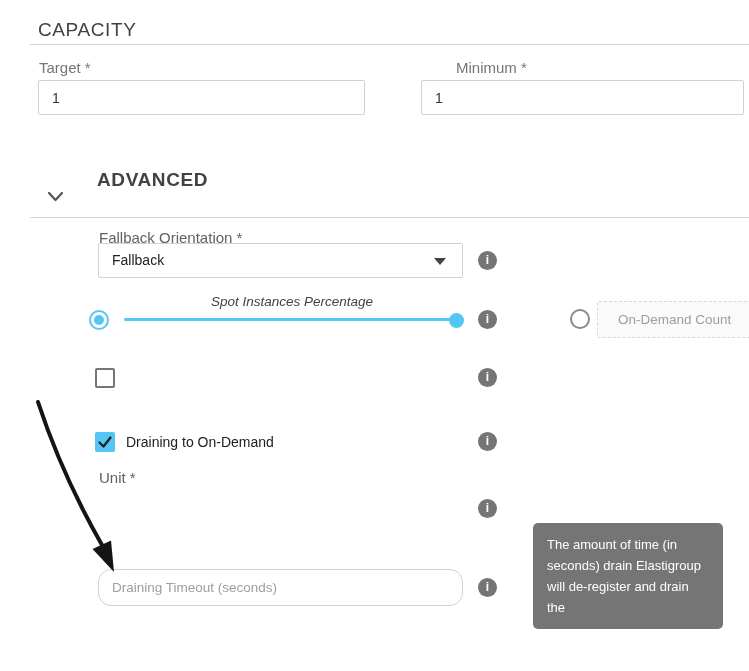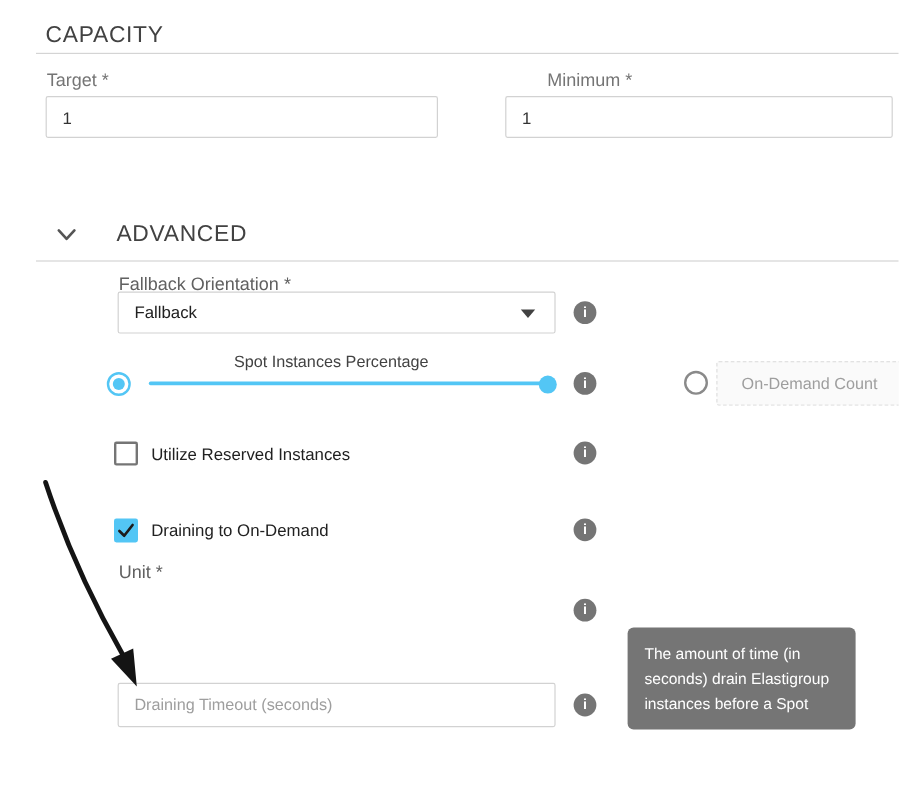--- a/index.html
+++ b/index.html
@@ -77,21 +77,21 @@
   }
 
   .slider-track { height: 3px; border-radius: 2px; background: #53c6f5; cursor: pointer; }
   .slider-thumb {
     width: 15px; height: 15px; border-radius: 50%; background: #53c6f5; cursor: grab;
   }
   .slider-label { font-size: 13.5px; color: #424242; text-align: center; }
 
   .tooltip {
     width: 190px; background: #757575; border-radius: 5px; padding: 11px 14px;
-    color: #ffffff; font-size: 13px; line-height: 21px; font-weight: 500;
+    color: #ffffff; font-size: 13px; line-height: 21px; font-weight: 500; margin-left: 10px;
   }
   .tooltip span { display: block; }
 
   svg.overlay { position: absolute; left: 0; top: 0; pointer-events: none; }
 </style>
 </head>
 <body>
 
 <div class="screen">
 
@@ -106,65 +106,64 @@
   <div class="abs field-label" style="left:421px; top:61px;margin-left:35px;">Minimum *</div>
   <div class="abs" style="left:421px; top:80px; width:323px; height:35px;">
     <input class="text-input" type="text" value="1" style="">
   </div>
 
   <div class="abs" style="left:47px; top:189px; width:17px; height:12px; cursor:pointer;">
     <svg width="17" height="12" viewBox="0 0 17 12">
       <polyline points="2,2 8.5,9 15,2" fill="none" stroke="#555" stroke-width="2.2" stroke-linecap="round" stroke-linejoin="round"></polyline>
     </svg>
   </div>
-  <div class="abs section-title" style="left:97px; top:188px; cursor:pointer;">ADVANCED</div>
+  <div class="abs section-title" style="left:97px; top:172px; cursor:pointer;font-weight:bold;">ADVANCED</div>
   <div class="abs divider" style="left:30px; top:217px; width:719px;"></div>
 
   <div class="abs field-label" style="left:99px; top:231px; color:#616161;">Fallback Orientation *</div>
   <div class="abs select-box" style="left:98px; top:243px; width:365px; height:35px;">
     <span class="sel-text">Fallback</span>
     <span class="caret"></span>
   </div>
   <div class="abs info-icon" style="left:478px; top:251px;">i</div>
 
-  <div class="abs slider-label" style="left:110px; top:294px; width:332px;">Spot Instances Percentage</div>
+  <div class="abs slider-label" style="left:126px; top:294px; width:332px;font-style:italic;">Spot Instances Percentage</div>
   <div class="abs radio-on" style="left:89px; top:310px;"></div>
   <div class="abs slider-track" style="left:124px; top:318px; width:332px;"></div>
   <div class="abs slider-thumb" style="left:449px; top:313px;"></div>
   <div class="abs info-icon" style="left:478px; top:310px;">i</div>
 
   <div class="abs radio-off" style="left:570px; top:309px;"></div>
   <div class="abs" style="left:597px; top:301px; width:170px; height:37px;">
     <input class="disabled-input" type="text" disabled="" placeholder="On-Demand Count" style="">
   </div>
 
   <div class="abs cb-off" style="left:95px; top:368px;"></div>
-  <div class="abs checkbox-label" style="left:126px; top:368px;">Utilize Reserved Instances</div>
   <div class="abs info-icon" style="left:478px; top:368px;">i</div>
 
   <div class="abs cb-on" style="left:95px; top:432px;">
     <svg width="20" height="20" viewBox="0 0 20 20">
       <polyline points="4.5,10.5 8.5,14.5 15.5,5.5" fill="none" stroke="#1c1c1c" stroke-width="2.2" stroke-linecap="round" stroke-linejoin="round"></polyline>
     </svg>
   </div>
   <div class="abs checkbox-label" style="left:126px; top:432px;">Draining to On-Demand</div>
   <div class="abs info-icon" style="left:478px; top:432px;">i</div>
 
   <div class="abs field-label" style="left:99px; top:471px; color:#616161;">Unit *</div>
   <div class="abs info-icon" style="left:478px; top:499px;">i</div>
 
   <div class="abs" style="left:98px; top:569px; width:365px; height:37px;">
-    <input class="text-input" type="text" style="font-size: 13.5px;" placeholder="Draining Timeout (seconds)">
+    <input class="text-input" type="text" style="font-size: 13.5px; border-radius: 13px;" placeholder="Draining Timeout (seconds)">
   </div>
   <div class="abs info-icon" style="left:478px; top:578px;">i</div>
 
   <div class="abs tooltip" style="left:523px; top:523px;">
     <span>The amount of time (in</span>
     <span>seconds) drain Elastigroup</span>
-    <span>instances before a Spot</span>
+    <span>will de-register and drain the</span>
   </div>
 
   <svg class="overlay" width="749" height="671" viewBox="0 0 749 671">
     <path d="M 38 402 Q 62 475 102 545" fill="none" stroke="#141414" stroke-width="4" stroke-linecap="round"></path>
     <polygon points="114,572 92.5,549 111,540.5" fill="#141414"></polygon>
   </svg>
 
 </div>
 
 </body></html>

